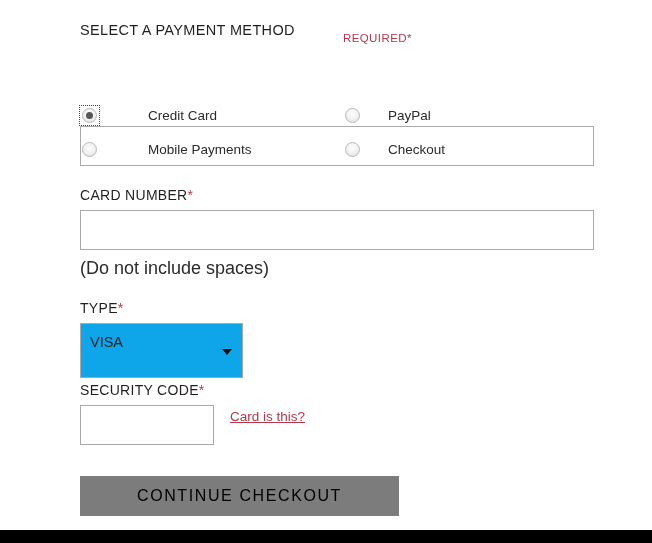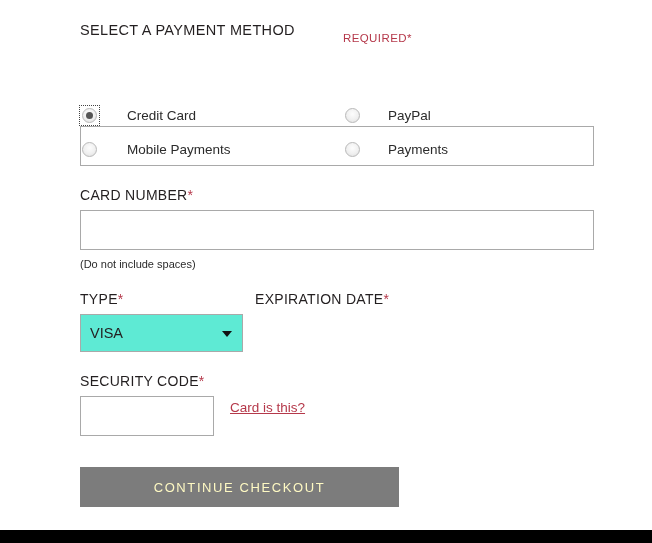--- a/index.html
+++ b/index.html
@@ -66,21 +66,21 @@
     height: 60px;
     margin-bottom: 6px;
   }
   .radio-opt {
     position: absolute;
     display: flex;
     align-items: center;
     height: 20px;
     cursor: default;
   }
-  .radio-opt.c1 { left: 0px; }
+  .radio-opt.c1 { left: 0px; gap: 21px; }
   .radio-opt.c2 { left: 263px; }
   .radio-opt.r1 { top: 45px; }
   .radio-opt.r2 { top: 79px; }
 
   .radio-box {
     position: relative;
     width: 19px;
     height: 19px;
     display: inline-block;
     flex: none;
@@ -142,21 +142,21 @@
     background: #ffffff;
     font-family: "Liberation Sans", sans-serif;
     font-size: 14px;
     color: #231f20;
     padding: 0 8px;
     outline: none;
     border-radius: 0;
   }
 
   .hint {
-    font-size: 11px;
+    font-size: 18px;
     color: #2b2b2b;
     margin-top: 8px;
     white-space: nowrap;
   }
 
   
   .row-selects {
     position: relative;
     height: 62px;
     margin-top: 20px;
@@ -175,24 +175,24 @@
   }
   .exp-selects {
     display: flex;
     gap: 10px;
     margin-top: 6px;
   }
 
   .select-wrap {
     position: relative;
     display: inline-block;
-    height: 38px;
+    height: 55px;
     box-sizing: border-box;
     border: 1px solid #a9a9a9;
-    background: #5eead4;
+    background: #0ea5e9;
   }
   .select-wrap .sel-value {
     display: block;
     font-size: 14.5px;
     color: #231f20;
     line-height: 36px;
     padding-left: 9px;
     padding-right: 28px;
     white-space: nowrap;
     overflow: hidden;
@@ -244,23 +244,23 @@
 
   
   .submit-btn {
     display: block;
     width: 319px;
     height: 40px;
     margin-top: 33px;
     background: #7c7c7c;
     border: none;
     border-radius: 0;
-    color: #fef9c3;
+    color: #000000;
     font-family: "Liberation Sans", sans-serif;
-    font-size: 13px;
+    font-size: 16px;
     letter-spacing: 1.6px;
     text-transform: uppercase;
     cursor: pointer;
     padding: 0;
   }
 
   
   .footer-bar {
     position: absolute;
     left: 0;
@@ -301,21 +301,21 @@
         <span class="radio-box">
           <span class="dot"></span>
         </span>
         <span class="radio-label">Mobile Payments</span>
       </label>
 
       <label class="radio-opt c2 r2">
         <span class="radio-box">
           <span class="dot"></span>
         </span>
-        <span class="radio-label">Payments</span>
+        <span class="radio-label">Checkout</span>
       </label>
 
     </div>
 
     <div class="field-block">
       <input class="text-input" type="text" placeholder="" style="">
     </div>
 
     <div class="field-block" style="margin-top:20px;">
       <div class="field-label"><span>CARD NUMBER</span><span class="ast">*</span></div>
@@ -327,21 +327,20 @@
 
       <div class="col-type">
         <div class="field-label"><span>TYPE</span><span class="ast">*</span></div>
         <div class="select-wrap sel-type">
           <span class="sel-value">VISA</span>
           <span class="caret"></span>
         </div>
       </div>
 
       <div class="col-exp">
-        <div class="field-label"><span>EXPIRATION DATE</span><span class="ast">*</span></div>
         <div class="exp-selects">
         </div>
       </div>
 
     </div>
 
     <div class="row-security">
       <div class="field-label"><span>SECURITY CODE</span><span class="ast">*</span></div>
       <input class="sec-input" type="text" placeholder="" style="">
       <a class="what-link" href="#">Card is this?</a>

